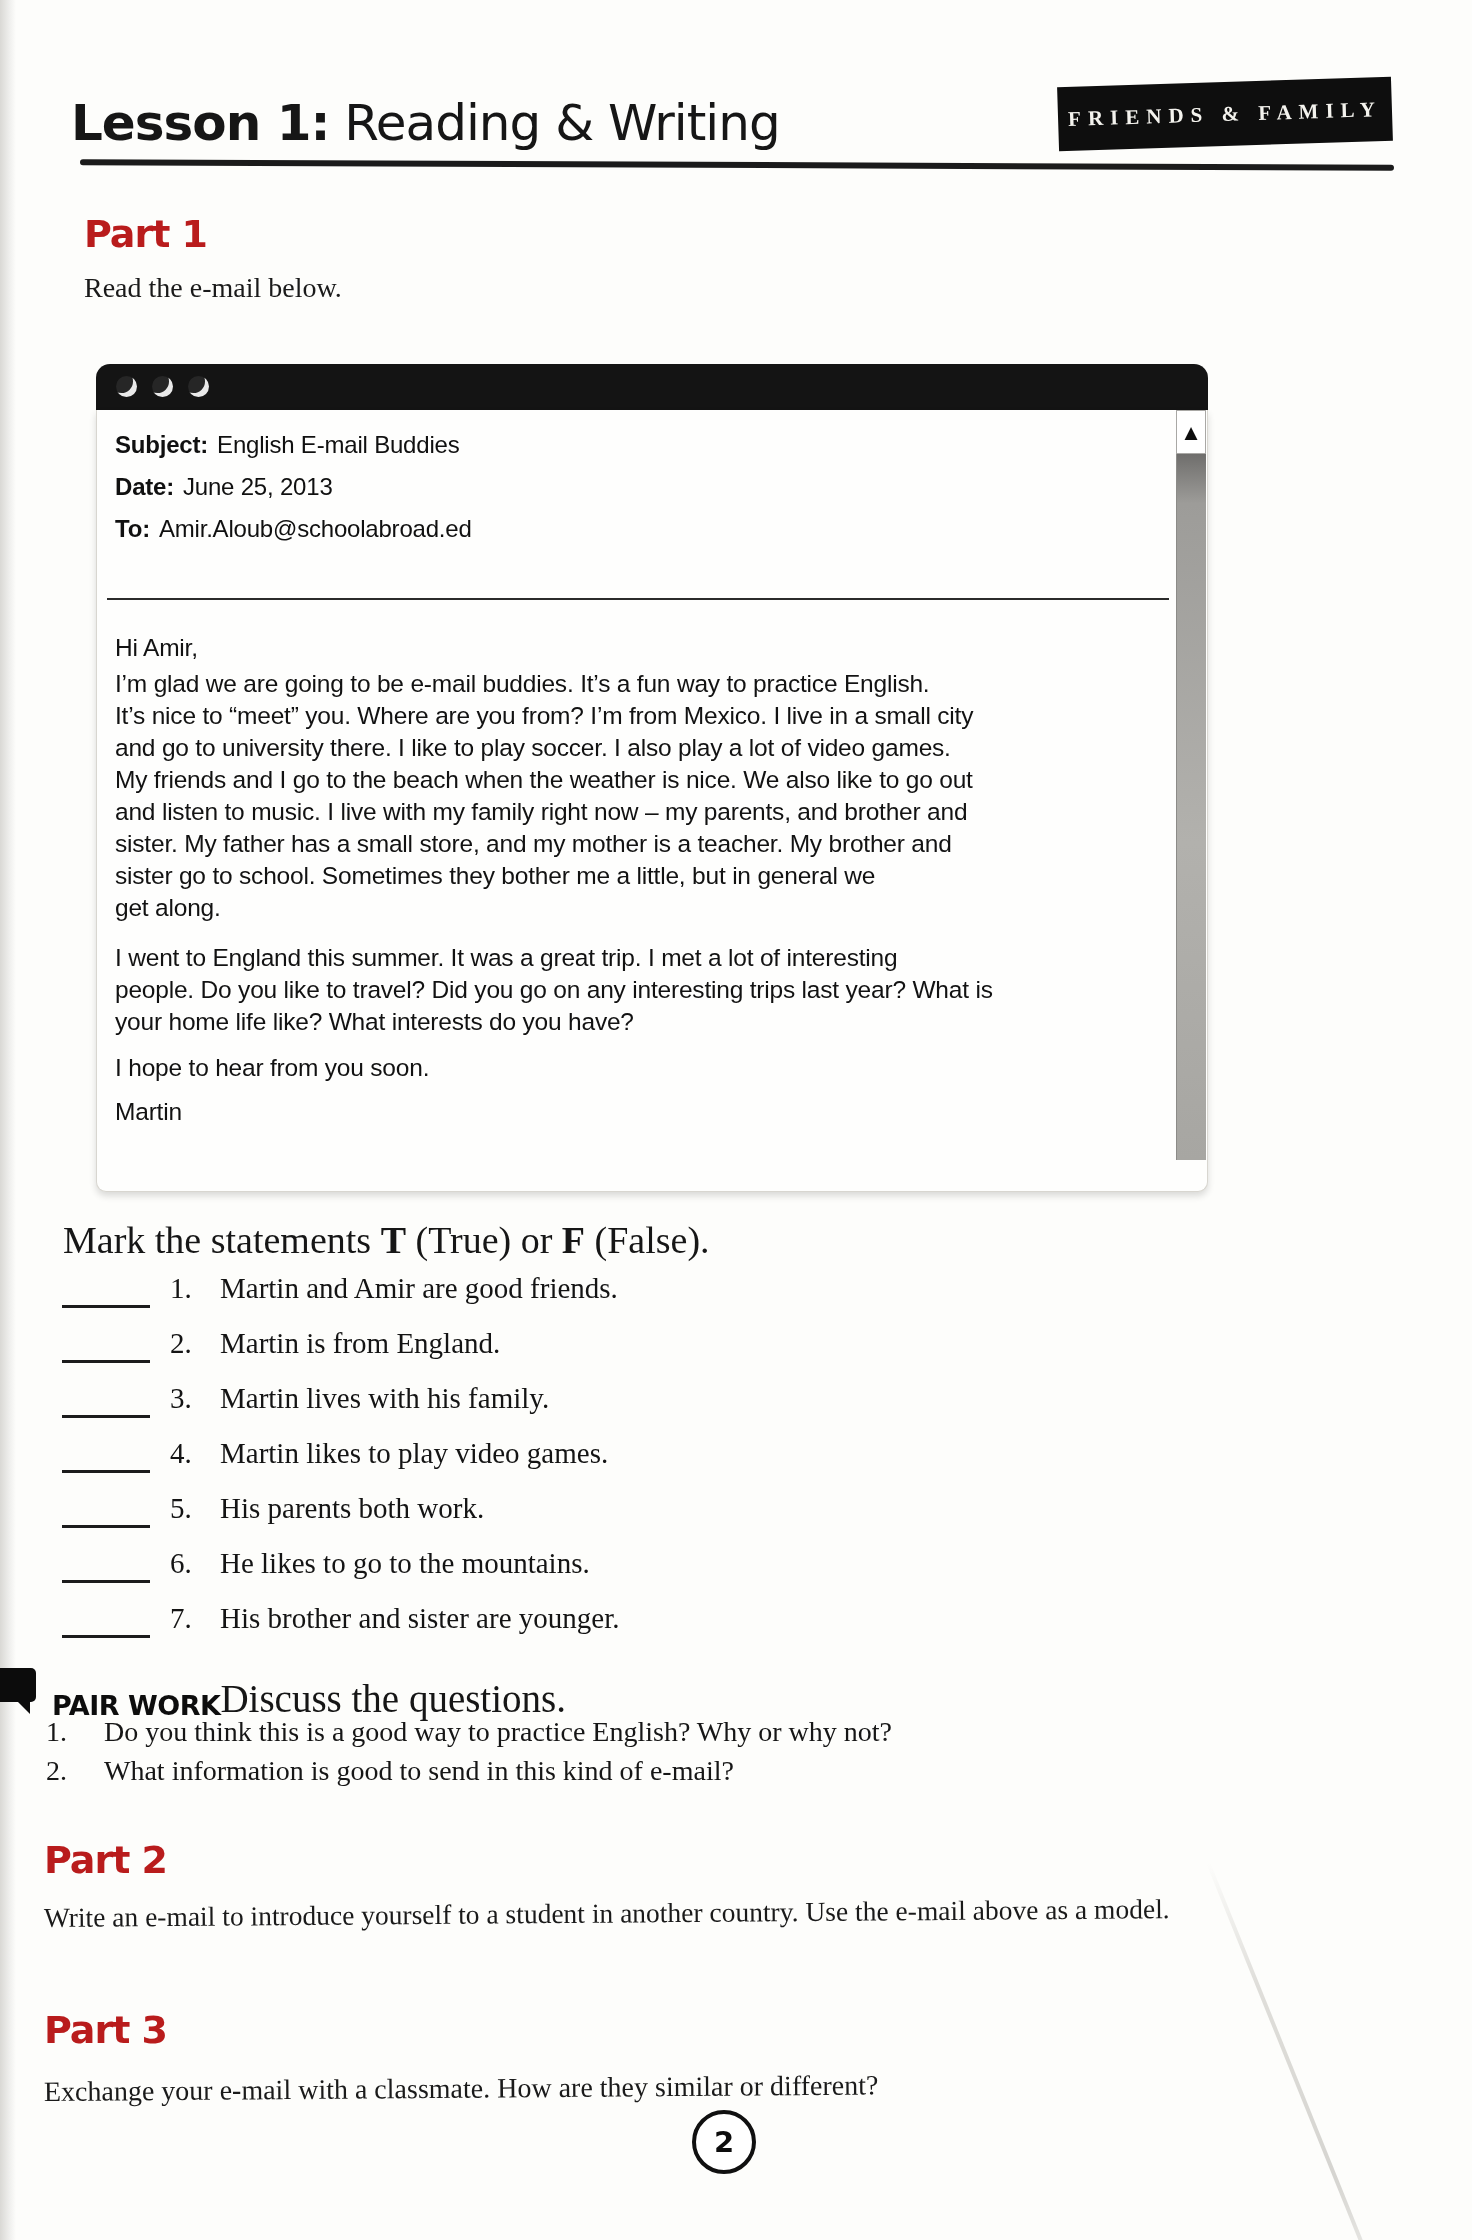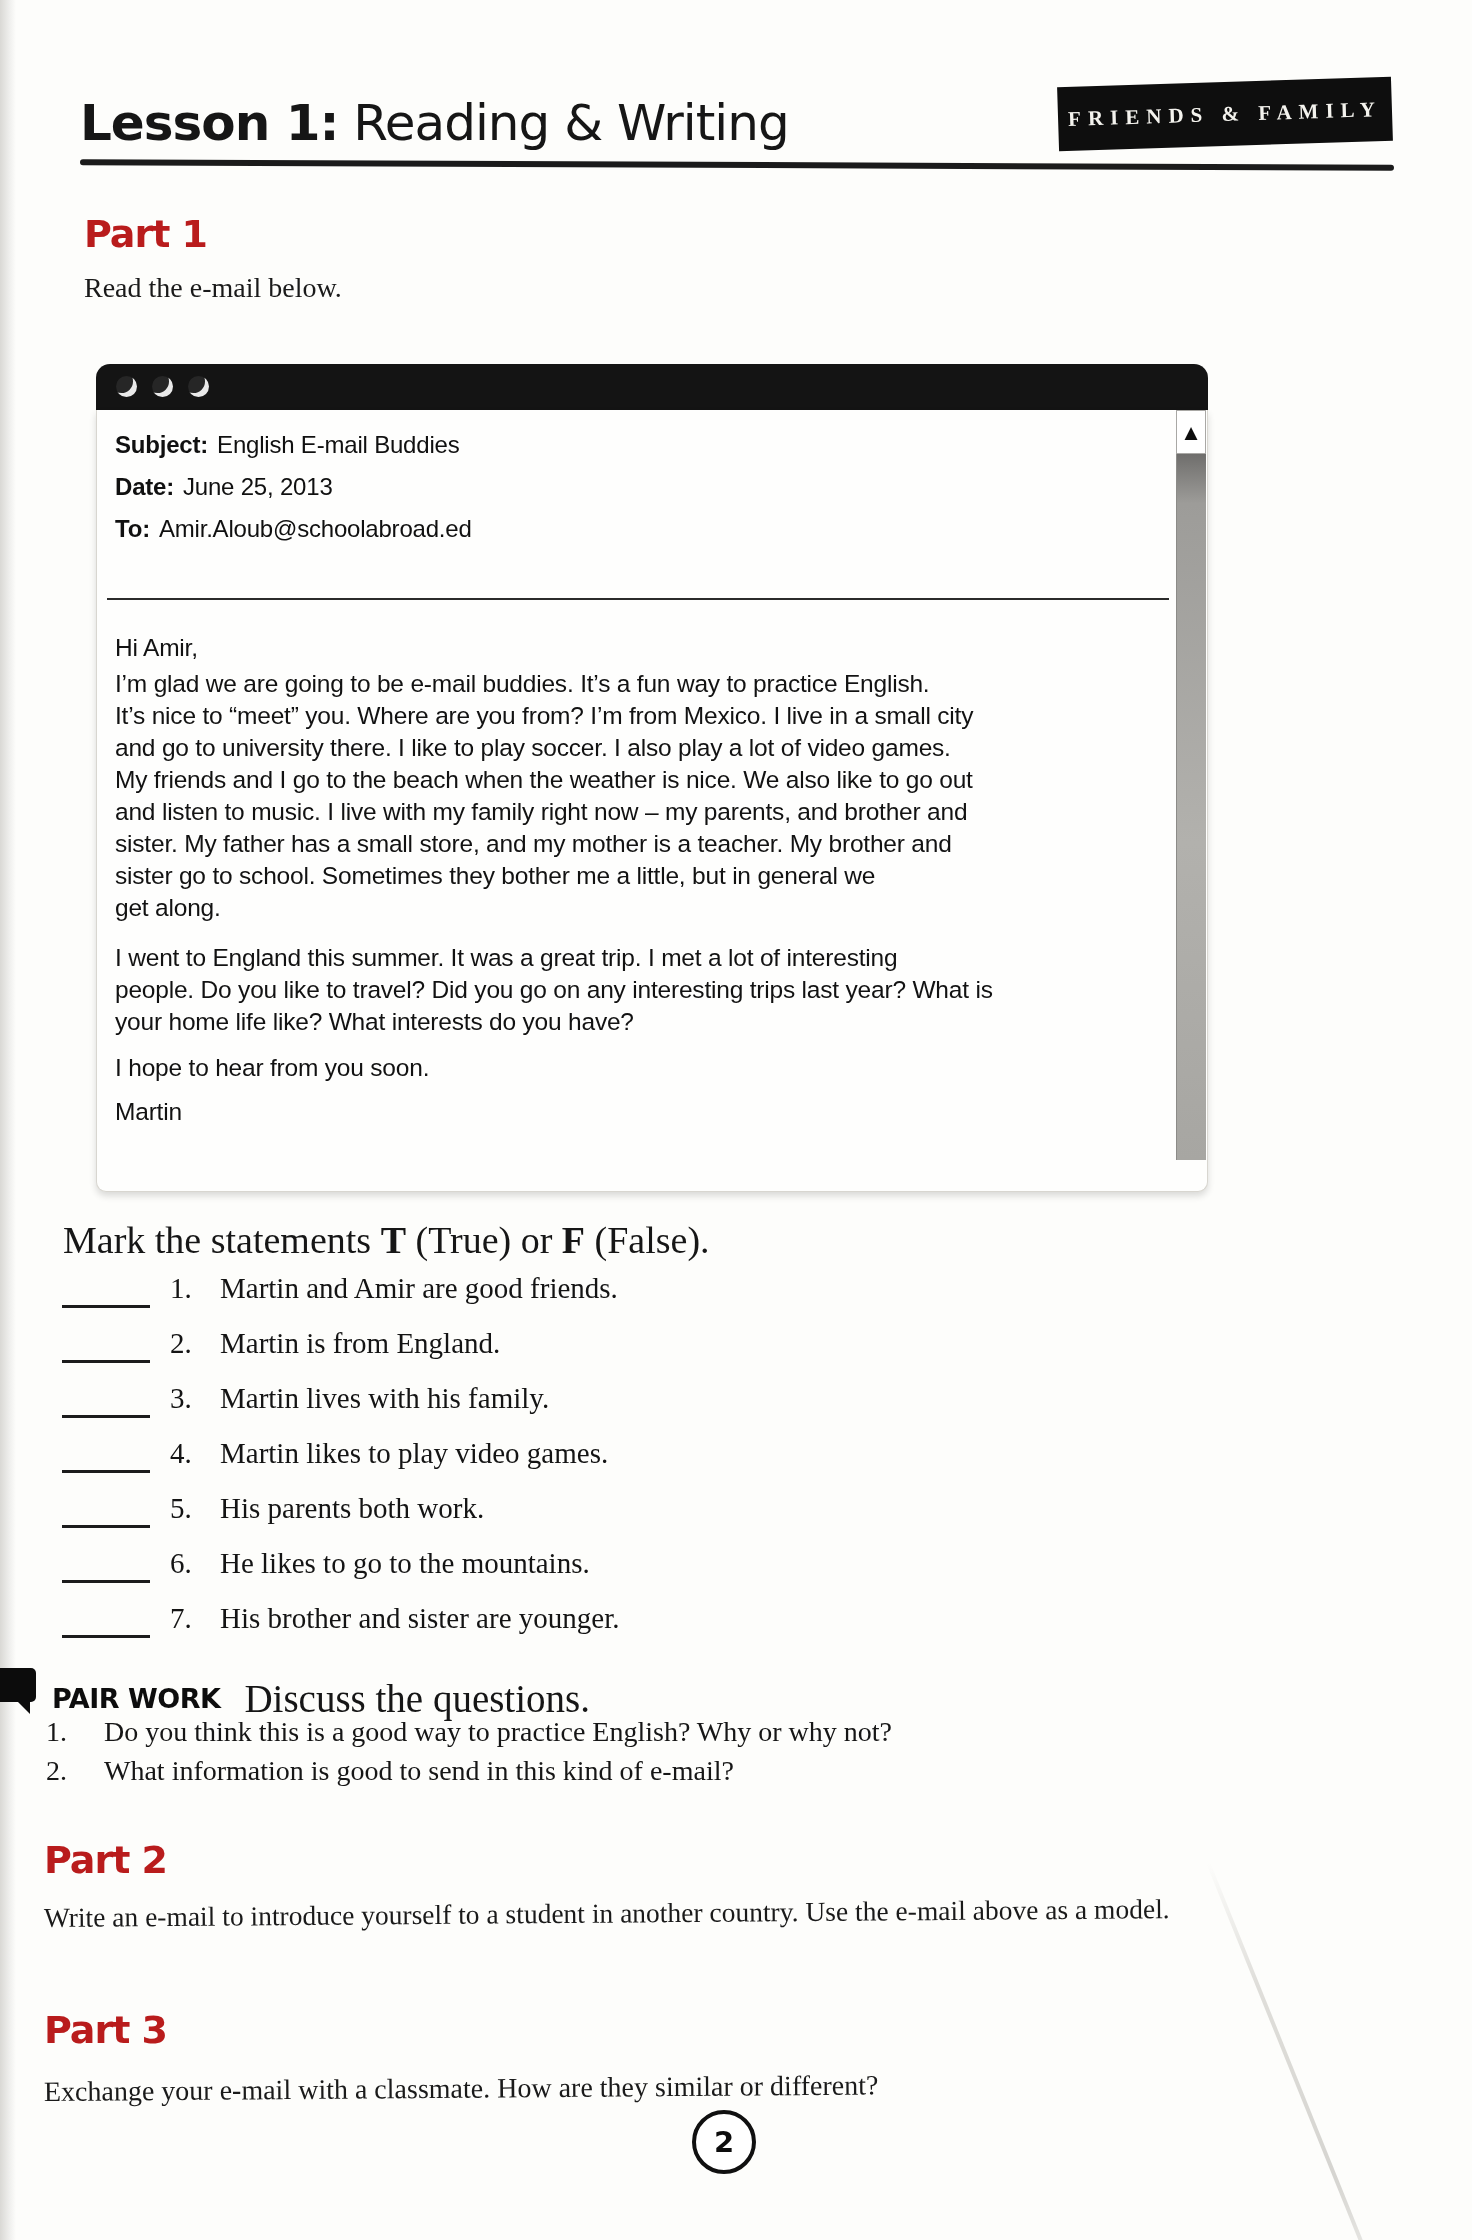--- a/index.html
+++ b/index.html
@@ -6,21 +6,21 @@
   #page{
     position:relative;width:1472px;height:2240px;background:#fdfdfb;
     overflow:hidden;color:#161616;font-family:"Liberation Serif",serif;
   }
   .left-edge{
     position:absolute;left:0;top:0;width:16px;height:100%;
     background:linear-gradient(to right,#d3d2ce,#ededeb 60%,rgba(255,255,255,0));
     opacity:.85;
   }
   
-  .lesson-row{position:absolute;left:80px;top:96px;font-family:"DejaVu Sans","Liberation Sans",sans-serif;font-size:50px;line-height:1.1;white-space:nowrap;}
+  .lesson-row{position:absolute;left:71px;top:96px;font-family:"DejaVu Sans","Liberation Sans",sans-serif;font-size:50px;line-height:1.1;white-space:nowrap;}
   .lesson-label{font-weight:bold;letter-spacing:-1px;}
   .lesson-rest{font-weight:normal;letter-spacing:-1px;}
   .badge{
     position:absolute;left:1058px;top:82px;width:334px;height:64px;background:#0e0e0e;
     transform:rotate(-1.8deg);display:flex;align-items:center;justify-content:center;
   }
   .badge span{color:#f4f3ee;font-family:"Liberation Serif",serif;font-weight:bold;font-size:21px;letter-spacing:7px;white-space:nowrap;}
   .title-rule{position:absolute;left:80px;top:162px;width:1314px;height:6px;background:#1b1b1b;border-radius:3px;transform:rotate(0.25deg);}
   
   .part-heading{position:absolute;font-family:"DejaVu Sans","Liberation Sans",sans-serif;font-weight:bold;font-size:38px;letter-spacing:-1px;color:#b91c1c;}
@@ -51,21 +51,21 @@
   
   .mark-line{position:absolute;left:63px;top:1218px;font-size:38px;white-space:nowrap;}
   .statements{position:absolute;left:62px;top:1272px;}
   .stmt-row{display:flex;align-items:baseline;height:55px;font-size:29px;color:#141414;}
   .blank{display:inline-block;width:88px;border-bottom:3px solid #1c1c1c;}
   .stmt-num{display:inline-block;width:30px;margin-left:20px;}
   .stmt-text{margin-left:20px;white-space:nowrap;}
   
   .pair-icon{position:absolute;left:-6px;top:1668px;width:42px;height:34px;background:#0c0c0c;border-radius:5px;}
   .pair-icon::after{content:"";position:absolute;right:6px;bottom:-12px;width:0;height:0;border-left:14px solid transparent;border-top:14px solid #0c0c0c;}
-  .pair-row{position:absolute;left:52px;top:1676px;display:flex;align-items:center;gap:24px;white-space:nowrap;}
+  .pair-row{position:absolute;left:52px;top:1676px;display:flex;align-items:flex-end;white-space:nowrap;}
   .pair-label{font-family:"DejaVu Sans","Liberation Sans",sans-serif;font-weight:bold;font-size:27px;letter-spacing:-.5px;color:#0d0d0d;}
   .pair-instr{font-family:"Liberation Serif",serif;font-size:39px;}
   .questions{position:absolute;left:46px;top:1716px;}
   .q-row{display:flex;align-items:baseline;height:39px;font-size:28px;white-space:nowrap;}
   .q-num{display:inline-block;width:30px;}
   .q-text{margin-left:28px;}
   
   .page-circle{
     position:absolute;left:692px;top:2110px;width:56px;height:56px;border:4px solid #101010;border-radius:50%;
     display:flex;align-items:center;justify-content:center;

